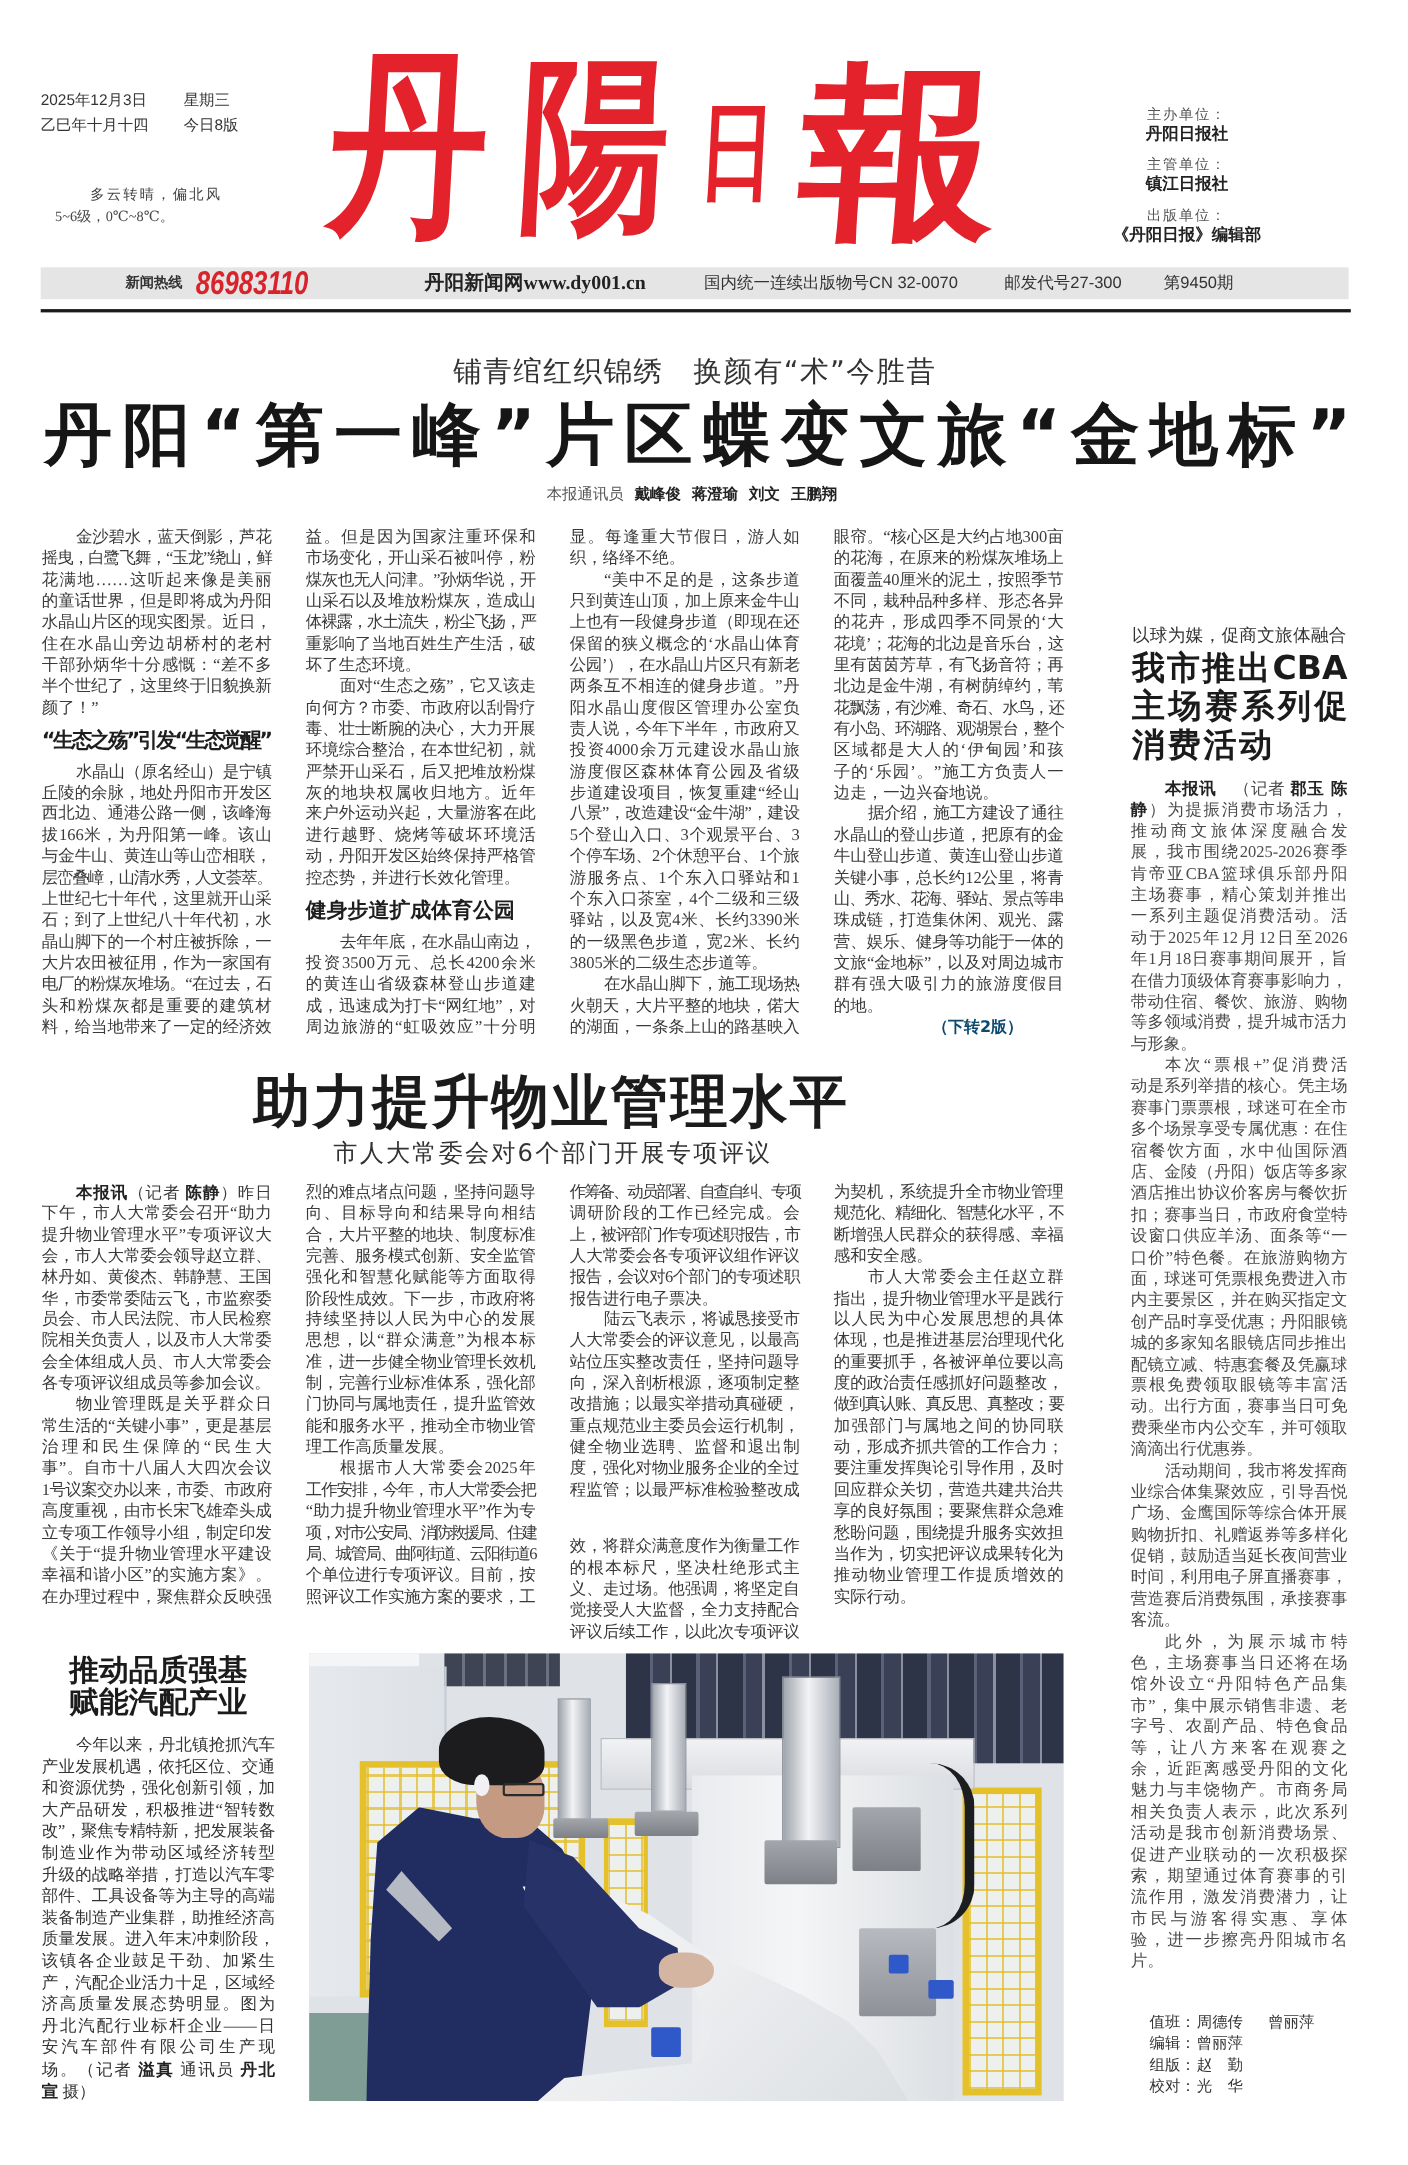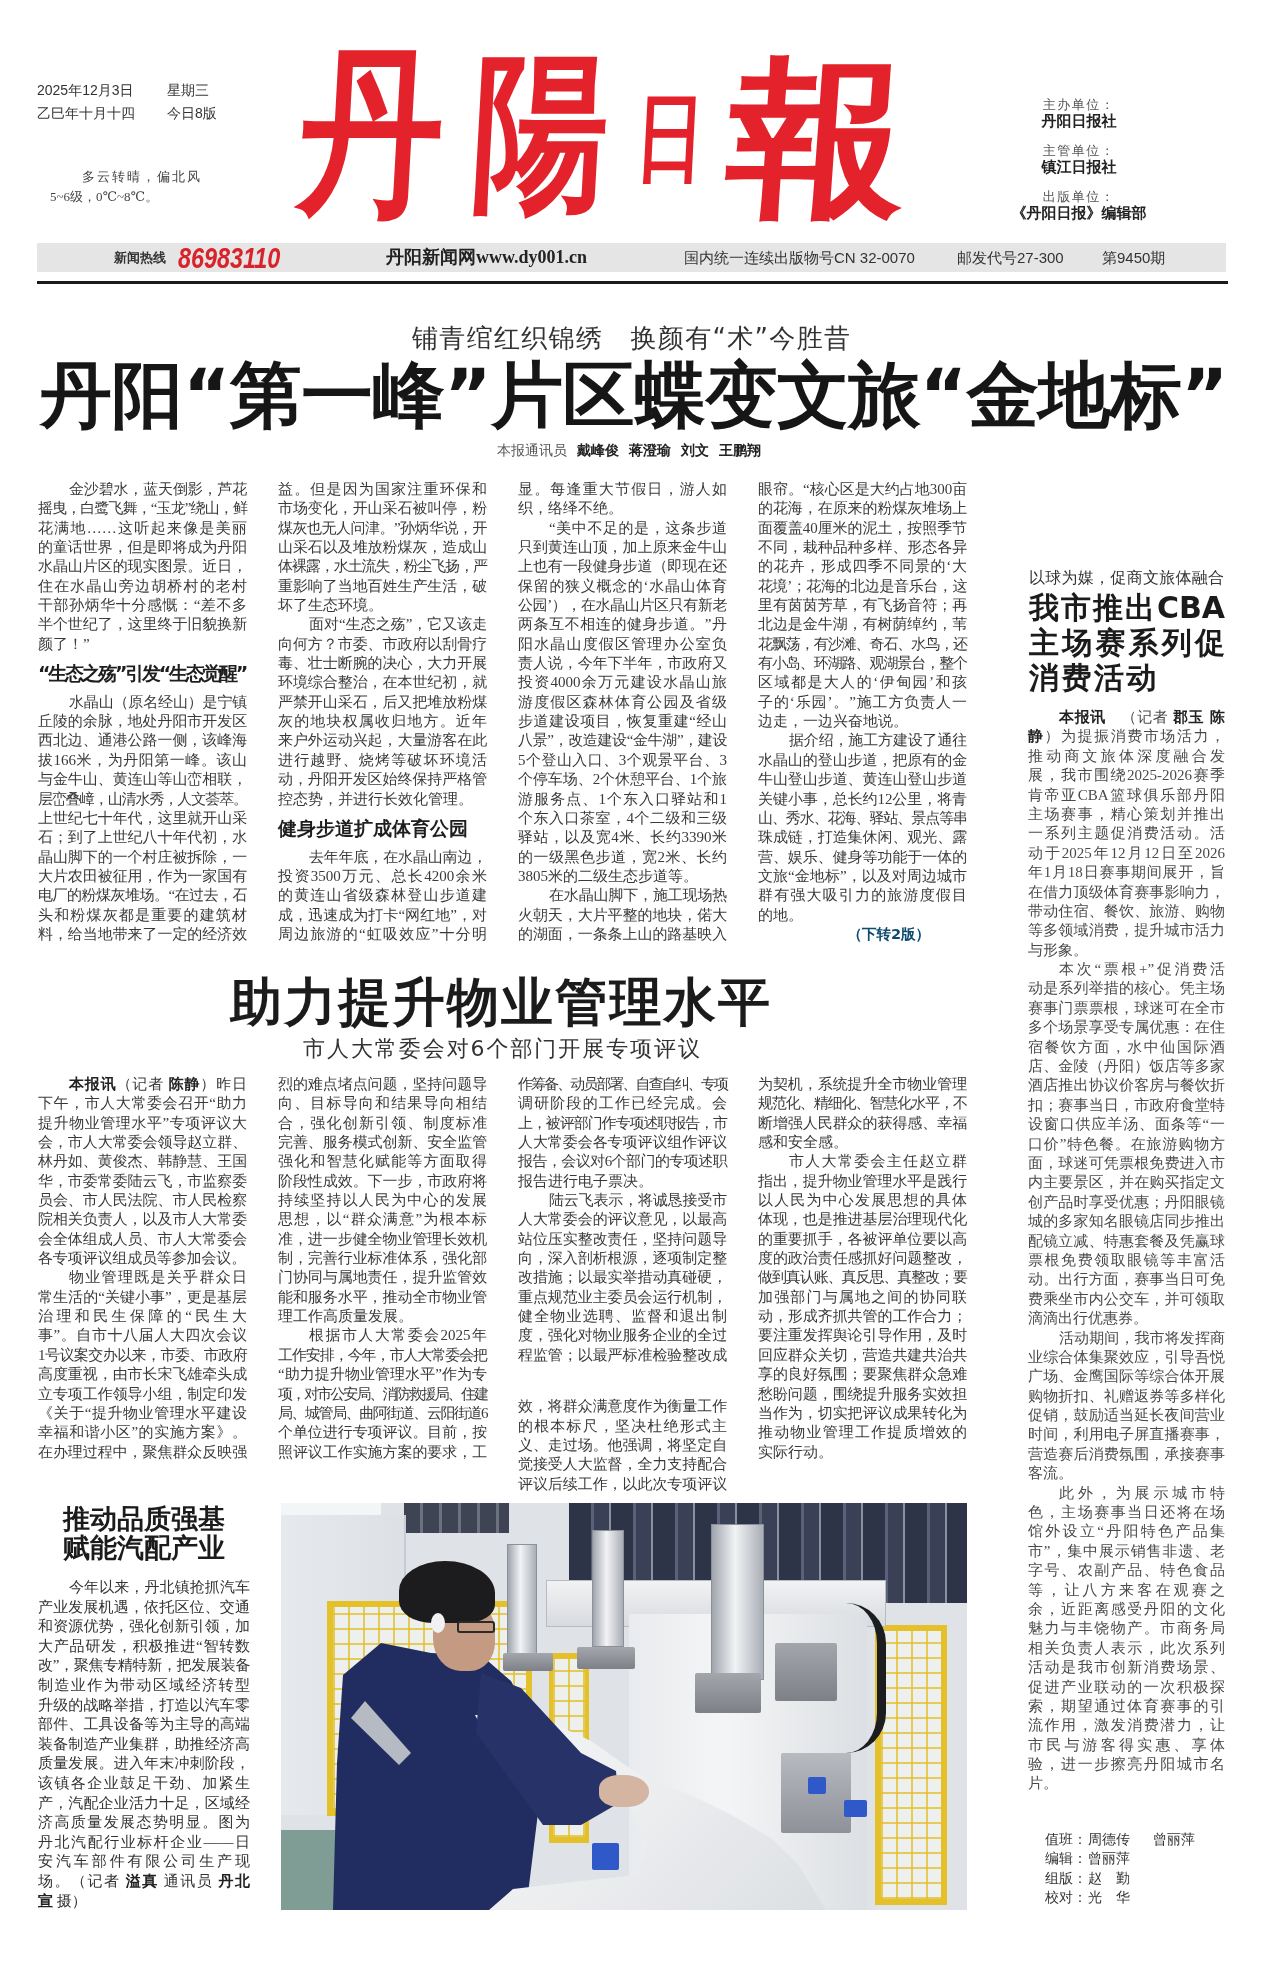--- a/index.html
+++ b/index.html
@@ -16,27 +16,27 @@
 .lc3{left:638px;top:90px;font-size:96px;transform:scaleX(0.72) skewX(-4deg);}
 .lc4{left:734px;top:52px;font-size:172px;transform:scaleX(1.05) skewX(-4deg);}
 .pub{position:absolute;left:999px;top:96px;width:160px;text-align:center;}
 .pub-l{font-size:13px;line-height:17px;letter-spacing:1.5px;color:#555;}
 .pub-v{font-size:15px;line-height:17px;font-weight:bold;color:#222;margin-bottom:12px;}
 .bar{position:absolute;left:37px;top:243px;width:1189px;height:29px;background:#e5e5e5;}
 .bar .a{line-height:29px;top:0;}
 .hl-label{left:77px;font-size:13px;font-weight:bold;color:#333;}
 .hl-num{left:141px;font-family:"Liberation Sans","DejaVu Sans",sans-serif;font-size:30px;font-weight:bold;font-style:italic;color:#d9232b;transform:scaleX(0.78);transform-origin:left center;letter-spacing:0;}
 .site{left:349px;font-family:"Liberation Serif","DejaVu Serif",serif;font-size:18px;font-weight:bold;color:#222;}
-.cn,.post,.issue{font-family:"Liberation Sans","DejaVu Sans",sans-serif;font-size:15px;color:#333;margin-left:44px;}
+.cn,.post,.issue{font-family:"Liberation Sans","DejaVu Sans",sans-serif;font-size:15px;color:#333;}
 .cn{left:603px;}.post{left:876px;}.issue{left:1021px;}
 .rule{position:absolute;left:37px;top:281px;width:1191px;height:3px;background:#1a1a1a;}
 
 .fit{text-align:justify;text-align-last:justify;}
 .k1{left:412px;top:323px;width:438px;font-size:26px;line-height:30px;color:#333;}
-.h1{left:40px;top:355px;width:1182px;font-size:72px;line-height:80px;font-weight:900;color:#161616;}
+.h1{left:40px;top:355px;width:1182px;font-size:62px;line-height:80px;font-weight:900;color:#161616;}
 .by{left:497px;top:441px;font-size:14px;line-height:18px;color:#555;}
 .by .nm{margin-left:10px;font-weight:bold;color:#222;}
 .h2{left:230px;top:975px;width:540px;font-size:52px;line-height:54px;font-weight:bold;color:#1b1b1b;}
 .s2{left:303px;top:1036px;width:397px;font-size:22px;line-height:26px;color:#333;}
 .sbk{left:1029px;top:568px;width:195px;font-size:16px;line-height:20px;color:#333;}
 .sbh{left:1029px;top:590px;font-size:30px;line-height:35px;font-weight:bold;color:#1b1b1b;}
 .sbh div{width:196px;height:35px;letter-spacing:2.5px;white-space:nowrap;}
 .sbh .fit{letter-spacing:0;}
 .pt{left:38px;top:1504px;width:212px;text-align:center;font-size:27px;line-height:29px;font-weight:bold;color:#1b1b1b;}
 
@@ -268,21 +268,21 @@
         <div class="ln" style="letter-spacing: -0.666667px;">1号议案交办以来，市委、市政府</div>
         <div class="ln" style="letter-spacing: -0.142857px;">高度重视，由市长宋飞雄牵头成</div>
         <div class="ln" style="letter-spacing: -0.142857px;">立专项工作领导小组，制定印发</div>
         <div class="ln">《关于“提升物业管理水平建设</div>
         <div class="ln">幸福和谐小区”的实施方案》。</div>
         <div class="ln" style="letter-spacing: -0.142857px;">在办理过程中，聚焦群众反映强</div>
       </div>
     <div class="col c2x top2">
         <div class="ln" style="letter-spacing: -0.142857px;">烈的难点堵点问题，坚持问题导</div>
         <div class="ln">向、目标导向和结果导向相结</div>
-        <div class="ln" style="letter-spacing: -0.142857px;">合，强化创新引领、制度标准</div>
+        <div class="ln" style="letter-spacing: -0.142857px;">合，大片平整的地块、制度标准</div>
         <div class="ln" style="letter-spacing: -0.142857px;">完善、服务模式创新、安全监管</div>
         <div class="ln">强化和智慧化赋能等方面取得</div>
         <div class="ln" style="letter-spacing: -0.142857px;">阶段性成效。下一步，市政府将</div>
         <div class="ln">持续坚持以人民为中心的发展</div>
         <div class="ln">思想，以“群众满意”为根本标</div>
         <div class="ln" style="letter-spacing: -0.142857px;">准，进一步健全物业管理长效机</div>
         <div class="ln" style="letter-spacing: -0.142857px;">制，完善行业标准体系，强化部</div>
         <div class="ln" style="letter-spacing: -0.142857px;">门协同与属地责任，提升监管效</div>
         <div class="ln" style="letter-spacing: -0.142857px;">能和服务水平，推动全市物业管</div>
         <div class="ln last">理工作高质量发展。</div>

